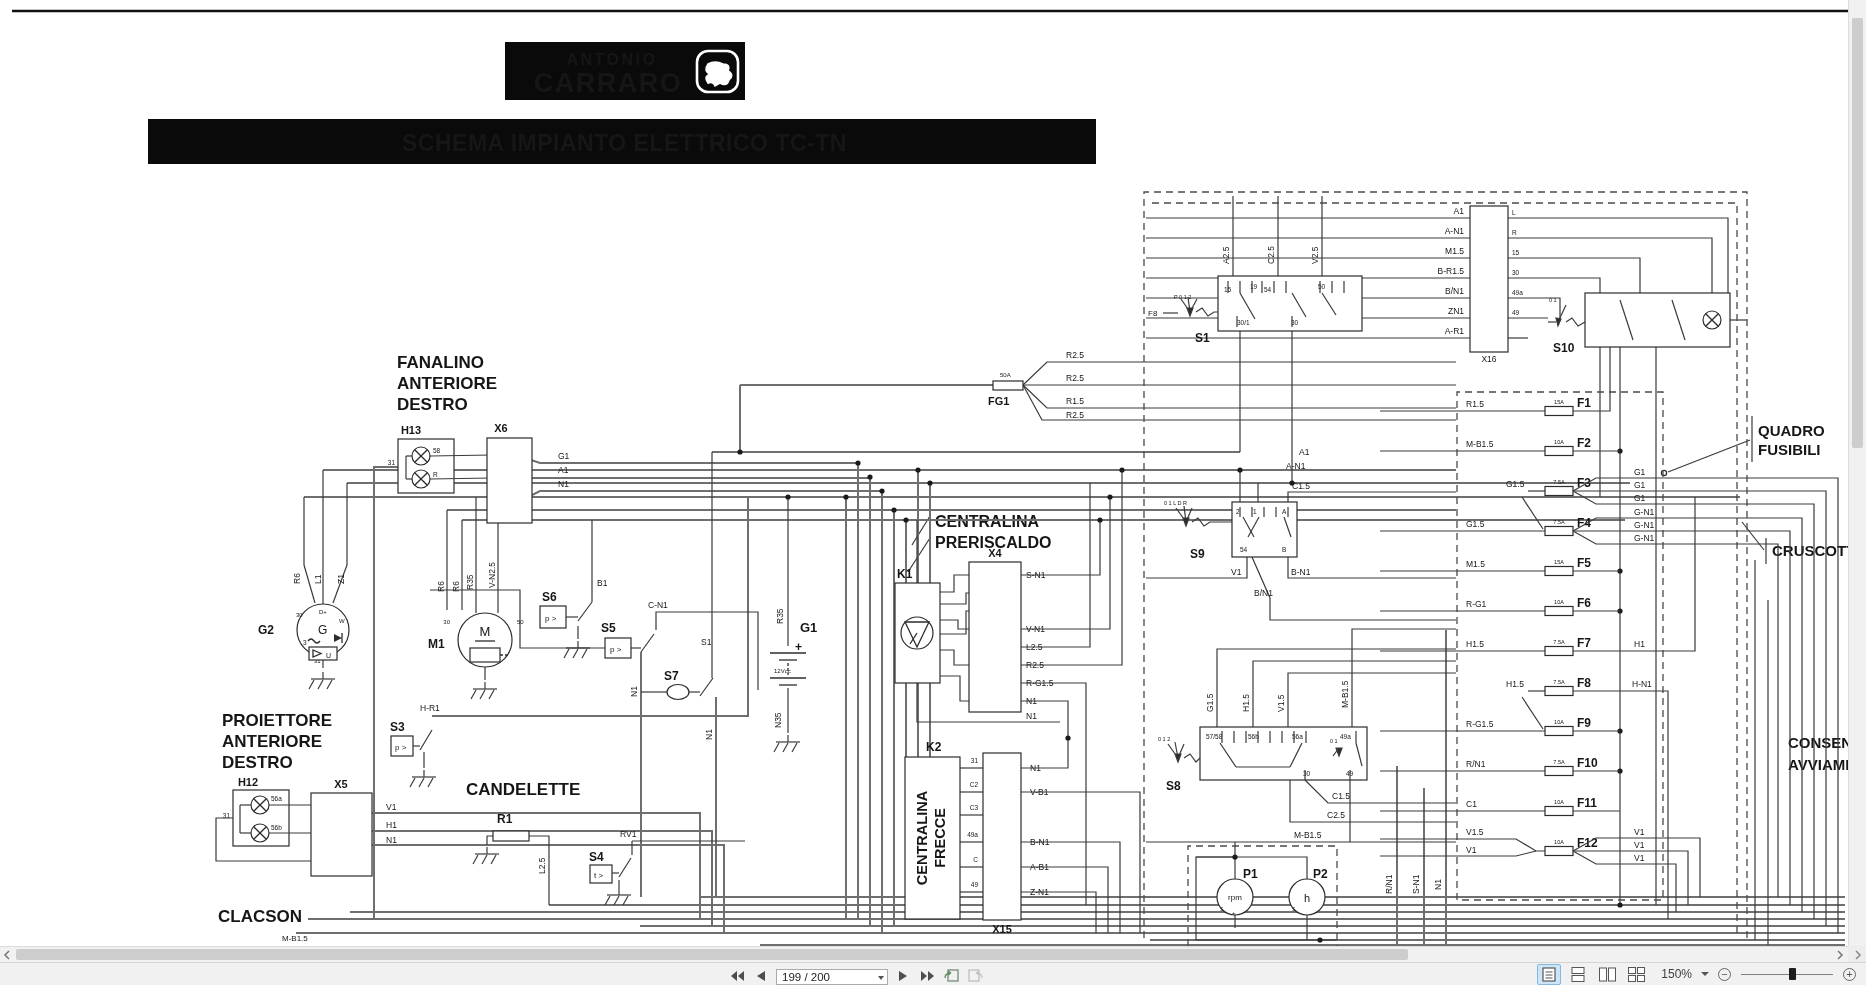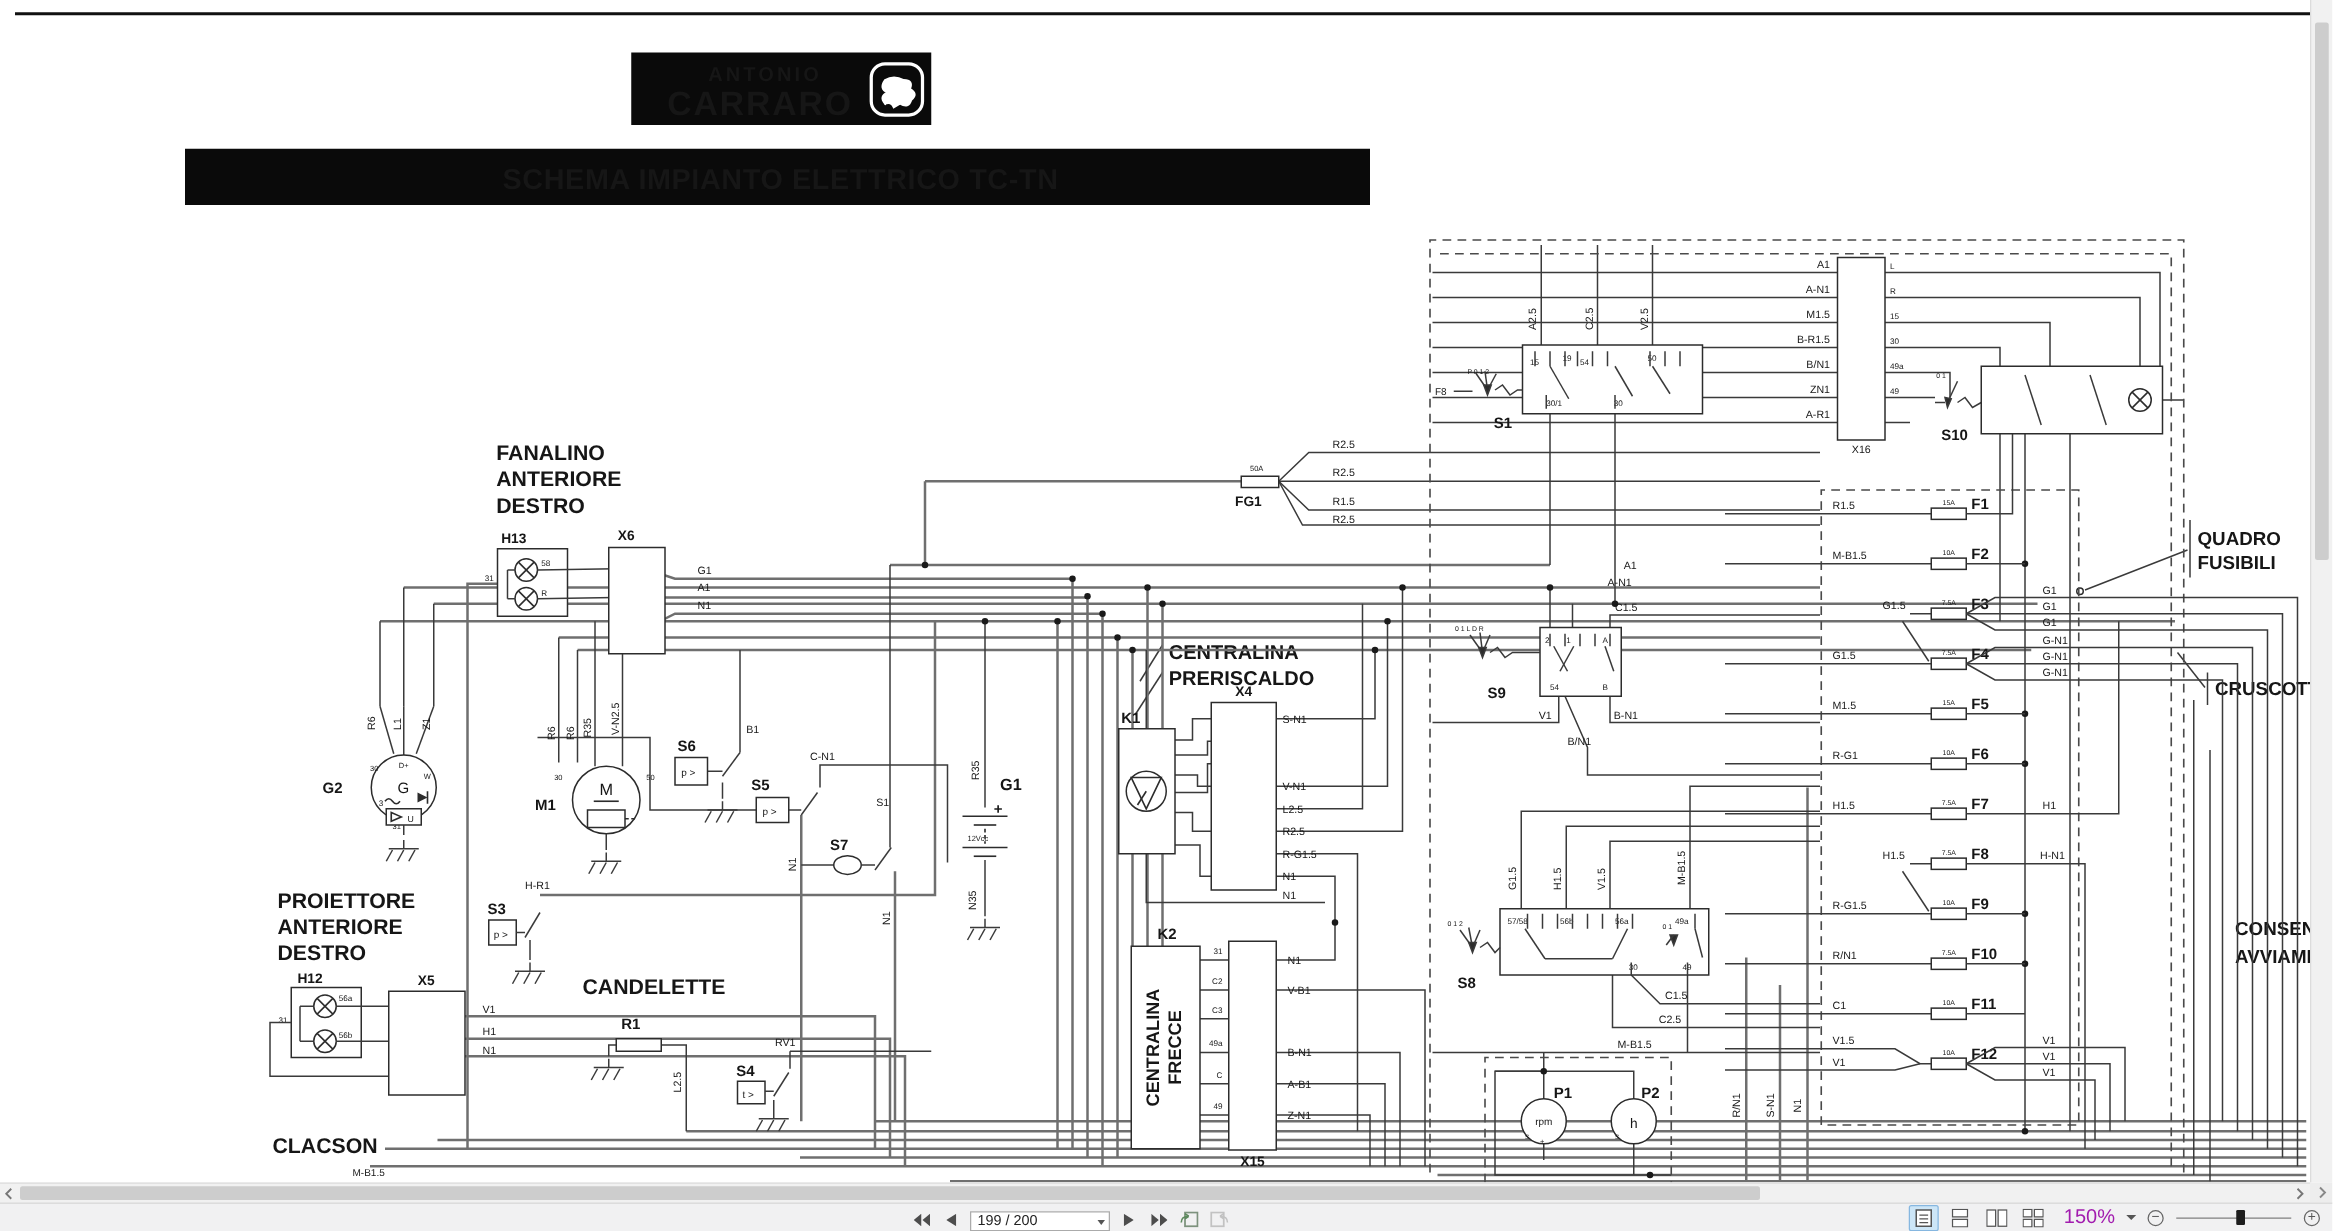--- a/index.html
+++ b/index.html
@@ -22,21 +22,21 @@
   .sarrow{position:absolute;color:#777;font-size:10px;line-height:16px;}
   
   .toolbar{position:absolute;left:0;top:962px;width:1866px;height:23px;background:#f1f1f2;border-top:1px solid #d5d5d5;box-sizing:border-box;}
   .navcluster{position:absolute;left:728px;top:0;height:22px;display:flex;align-items:flex-end;gap:6px;}
   .rightcluster{position:absolute;right:10px;top:0;height:22px;display:flex;align-items:center;gap:5px;}
   .tbtn{width:18px;height:18px;display:flex;align-items:center;justify-content:center;border-radius:2px;}
   .combo{width:112px;height:16px;background:#fff;border:1px solid #ababab;display:flex;align-items:center;font-size:11.5px;color:#222;padding-left:5px;box-sizing:border-box;position:relative;}
   .combo .caret{position:absolute;right:3px;top:6px;width:0;height:0;border-left:3.5px solid transparent;border-right:3.5px solid transparent;border-top:4px solid #555;}
   .layoutbtn{width:22px;height:19px;display:flex;align-items:center;justify-content:center;border:1px solid transparent;border-radius:2px;}
   .layoutbtn.active{background:#cde6f7;border-color:#86b7e0;}
-  .zoomtext{font-size:16px;color:#a21caf;margin-left:8px;}
+  .zoomtext{font-size:12px;color:#404040;margin-left:8px;}
   .carettb{width:0;height:0;border-left:4px solid transparent;border-right:4px solid transparent;border-top:4.5px solid #555;margin:0 4px;}
   .zcircle{width:13px;height:13px;border:1.4px solid #666;border-radius:50%;color:#555;font-size:11px;line-height:11px;display:flex;align-items:center;justify-content:center;box-sizing:border-box;}
   .slider{position:relative;width:92px;height:14px;margin:0 5px;}
   .strack{position:absolute;left:0;top:6.5px;width:92px;height:1.6px;background:#808080;}
   .sthumb{position:absolute;left:48px;top:1px;width:7px;height:12px;background:#1d1d1d;border-radius:1px;}
 </style>
 </head>
 <body>
 
 <div class="app">

